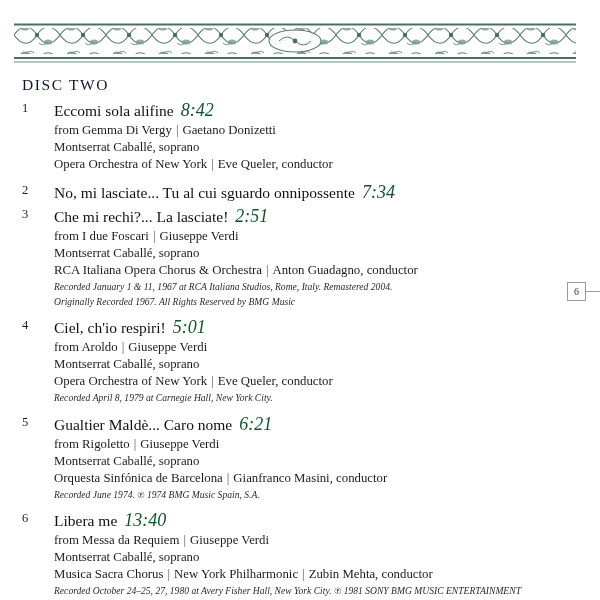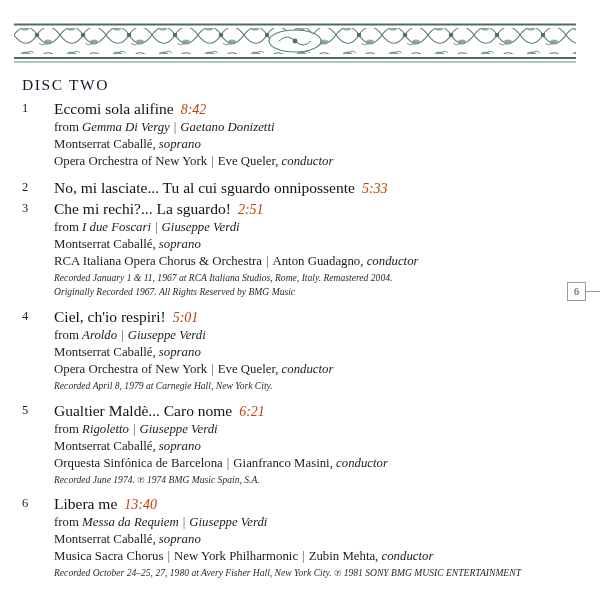--- a/index.html
+++ b/index.html
@@ -58,31 +58,31 @@
     font-family: "Liberation Serif", serif;
   }
   .track-title {
     font-size: 15.5px;
     color: #111;
     line-height: 1.22;
     font-family: "Liberation Serif", serif;
   }
   .track-dur {
     font-style: italic;
-    font-size: 14px;
+    font-size: 18px;
     margin-left: 7px;
-    color: #c2410c;
+    color: #14532d;
   }
   .line {
     font-size: 12.8px;
     line-height: 1.33;
     color: #1c1c1c;
     font-family: "Liberation Serif", serif;
   }
-  .line .it { font-style: italic; }
+  .line .it { }
   .sep { padding: 0 4px; color: #555; }
   .note {
     font-size: 9.6px;
     font-style: italic;
     line-height: 1.42;
     color: #2a2a2a;
     font-family: "Liberation Serif", serif;
     margin-top: 1px;
   }
   .tight { margin-bottom: 2px; }
@@ -158,28 +158,28 @@
       <span>Montserrat Caballé,</span> <span class="it">soprano</span>
     </div>
     <div class="line">
       <span>Opera Orchestra of New York</span><span class="sep">|</span><span>Eve Queler,</span> <span class="it">conductor</span>
     </div>
   </div>
 
   <div class="track tight">
     <span class="track-num">2</span>
     <div class="track-title">
-      <span>No, mi lasciate... Tu al cui sguardo onnipossente</span><span class="track-dur">5:33</span>
+      <span>No, mi lasciate... Tu al cui sguardo onnipossente</span><span class="track-dur">7:34</span>
     </div>
   </div>
 
   <div class="track">
     <span class="track-num">3</span>
     <div class="track-title">
-      <span>Che mi rechi?... La sguardo!</span><span class="track-dur">2:51</span>
+      <span>Che mi rechi?... La lasciate!</span><span class="track-dur">2:51</span>
     </div>
     <div class="line">
       <span>from </span><span class="it">I due Foscari</span><span class="sep">|</span><span class="it">Giuseppe Verdi</span>
     </div>
     <div class="line">
       <span>Montserrat Caballé,</span> <span class="it">soprano</span>
     </div>
     <div class="line">
       <span>RCA Italiana Opera Chorus &amp; Orchestra</span><span class="sep">|</span><span>Anton Guadagno,</span> <span class="it">conductor</span>
     </div>

